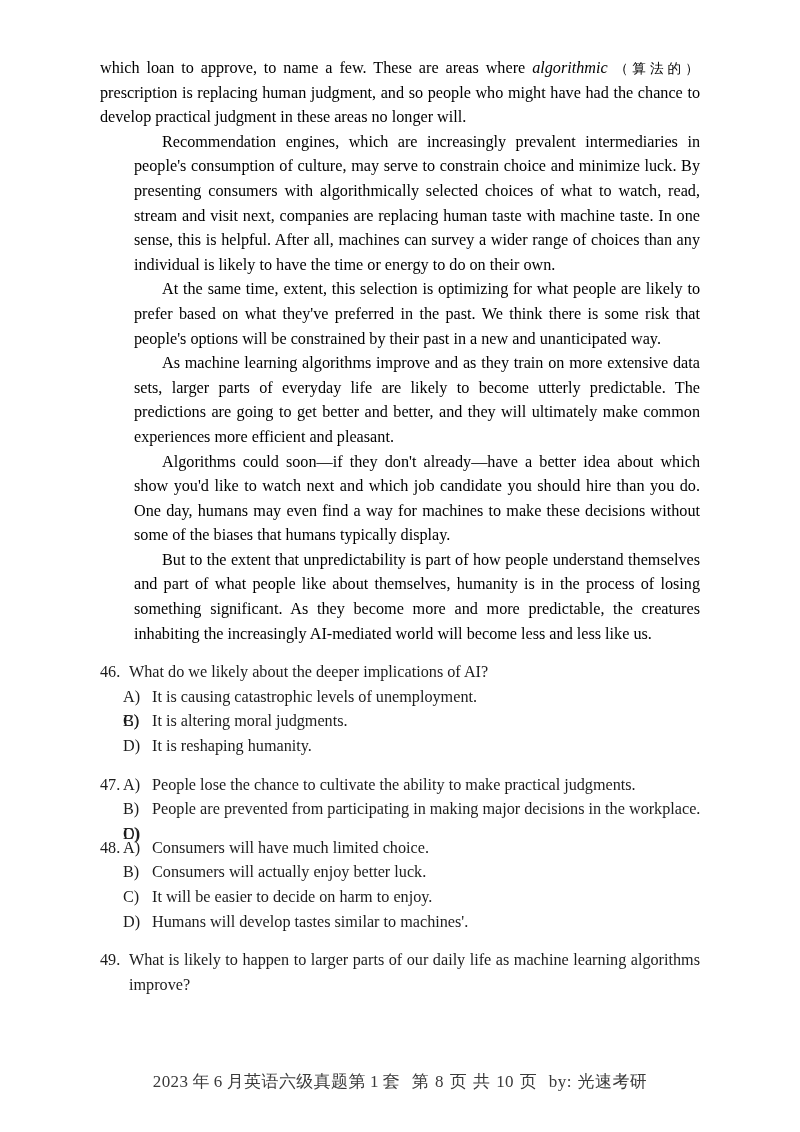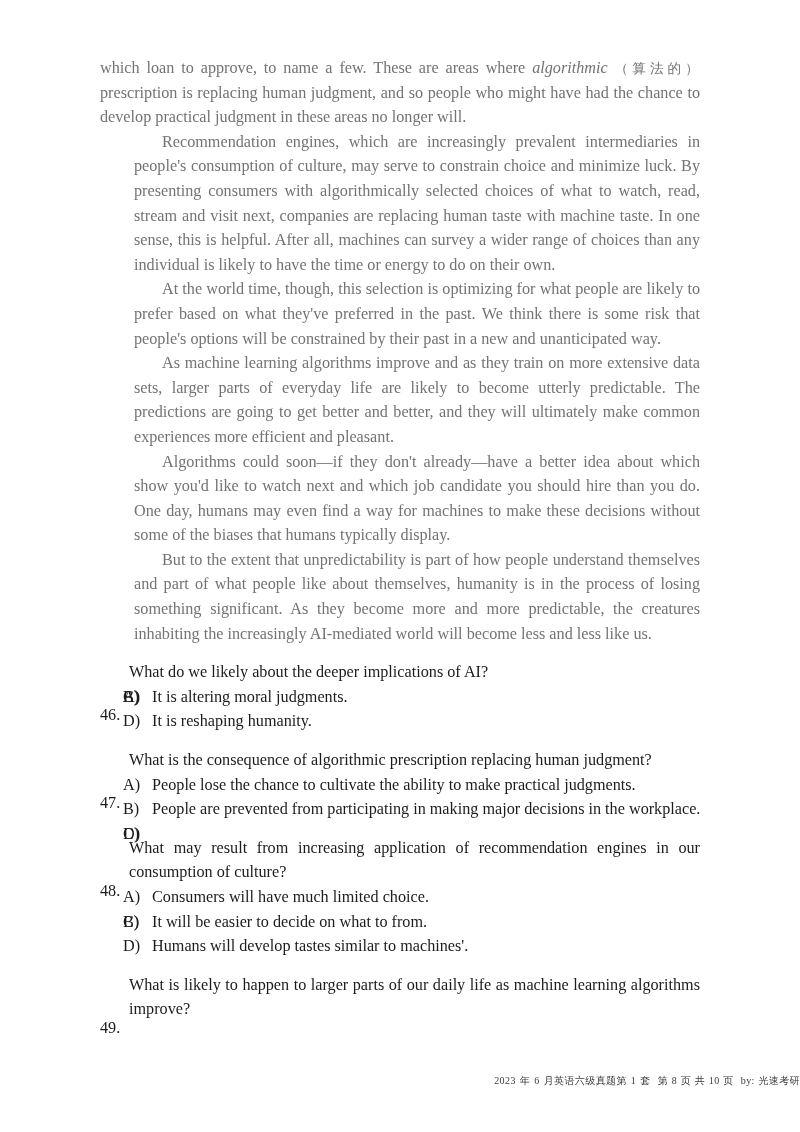--- a/index.html
+++ b/index.html
@@ -29,21 +29,21 @@
     width: 600px;
   }
   
   .para {
     margin: 0 0 0 0;
     font-size: 16.2px;
     line-height: 24.6px;
     text-align: justify;
     text-justify: inter-word;
     text-indent: 0;
-    color: #737373;
+    color: #000000;
     hyphens: none;
   }
   .para.indent {
     text-indent: 28px;
     margin-left: 34px;
   }
   .para i {
     font-style: italic;
   }
   .cn {
@@ -65,21 +65,20 @@
     text-align: justify;
     text-justify: inter-word;
   }
   .qnum {
     position: absolute;
     left: 0;
     top: 0;
     width: 27px;
     text-align: left;
     white-space: nowrap;
-    margin-top: 43px;
   }
   .qstem.single {
     text-align: left;
   }
   .opt {
     display: block;
     position: relative;
     padding-left: 52px;
     text-align: left;
     white-space: nowrap;
@@ -89,22 +88,22 @@
     left: 23px;
     top: 0;
     white-space: nowrap;
   }
   
   .footer {
     position: absolute;
     left: 0;
     top: 1072px;
     width: 800px;
-    text-align: right;
-    font-size: 10px;
+    text-align: center;
+    font-size: 17px;
     line-height: 18px;
     color: #3a3a3a;
     font-family: "DejaVu Sans", "Liberation Sans", sans-serif;
     letter-spacing: 0.4px;
   }
   .footer .fnum {
     font-family: "Liberation Serif", "DejaVu Serif", serif;
   }
   .sp { display: inline-block; width: 4px; }
 </style>
@@ -116,78 +115,78 @@
   <div class="content">
 
     <div>
 
       <p class="para">
         <span>which loan to approve, to name a few. These are areas where </span><i>algorithmic</i><span> </span><span class="cn">（算法的）</span><span> prescription is replacing human judgment, and so people who might have had the chance to develop practical judgment in these areas no longer will.</span>
       </p>
 
       <p class="para indent">Recommendation engines, which are increasingly prevalent intermediaries in people's consumption of culture, may serve to constrain choice and minimize luck. By presenting consumers with algorithmically selected choices of what to watch, read, stream and visit next, companies are replacing human taste with machine taste. In one sense, this is helpful. After all, machines can survey a wider range of choices than any individual is likely to have the time or energy to do on their own.</p>
 
-      <p class="para indent">At the world time, though, this selection is optimizing for what people are likely to prefer based on what they've preferred in the past. We think there is some risk that people's options will be constrained by their past in a new and unanticipated way.</p>
+      <p class="para indent">At the same time, extent, this selection is optimizing for what people are likely to prefer based on what they've preferred in the past. We think there is some risk that people's options will be constrained by their past in a new and unanticipated way.</p>
 
       <p class="para indent">As machine learning algorithms improve and as they train on more extensive data sets, larger parts of everyday life are likely to become utterly predictable. The predictions are going to get better and better, and they will ultimately make common experiences more efficient and pleasant.</p>
 
       <p class="para indent">Algorithms could soon—if they don't already—have a better idea about which show you'd like to watch next and which job candidate you should hire than you do. One day, humans may even find a way for machines to make these decisions without some of the biases that humans typically display.</p>
 
       <p class="para indent">But to the extent that unpredictability is part of how people understand themselves and part of what people like about themselves, humanity is in the process of losing something significant. As they become more and more predictable, the creatures inhabiting the increasingly AI-mediated world will become less and less like us.</p>
 
     </div>
 
     <div class="qblock">
       <div class="qstem single">
         <span class="qnum">46.</span><span>What do we likely about the deeper implications of AI?</span>
       </div>
       <div class="opt">
-        <span class="optlabel">A)</span>
+        <span class="optlabel">A)</span><span>It is causing catastrophic levels of unemployment.</span>
       </div>
       <div class="opt">
         <span class="optlabel">B)</span>
       </div>
       <div class="opt">
         <span class="optlabel">C)</span><span>It is altering moral judgments.</span>
       </div>
       <div class="opt">
         <span class="optlabel">D)</span><span>It is reshaping humanity.</span>
       </div>
     </div>
 
     <div class="qblock">
       <div class="qstem single">
-        <span class="qnum">47.</span><span>What is the consequence of algorithmic prescription replacing human judgment?</span>
+        <span class="qnum">47.</span>
       </div>
       <div class="opt">
         <span class="optlabel">A)</span><span>People lose the chance to cultivate the ability to make practical judgments.</span>
       </div>
       <div class="opt">
         <span class="optlabel">B)</span><span>People are prevented from participating in making major decisions in the workplace.</span>
       </div>
       <div class="opt">
         <span class="optlabel">C)</span>
       </div>
       <div class="opt">
         <span class="optlabel">D)</span>
       </div>
     </div>
 
     <div class="qblock">
       <div class="qstem">
-        <span class="qnum">48.</span><span>What may result from increasing application of recommendation engines in our consumption of culture?</span>
+        <span class="qnum">48.</span>
       </div>
       <div class="opt">
         <span class="optlabel">A)</span><span>Consumers will have much limited choice.</span>
       </div>
       <div class="opt">
-        <span class="optlabel">B)</span>
-      </div>
-      <div class="opt">
-        <span class="optlabel">C)</span><span>It will be easier to decide on what to from.</span>
+        <span class="optlabel">B)</span><span>Consumers will actually enjoy better luck.</span>
+      </div>
+      <div class="opt">
+        <span class="optlabel">C)</span><span>It will be easier to decide on harm to enjoy.</span>
       </div>
       <div class="opt">
         <span class="optlabel">D)</span><span>Humans will develop tastes similar to machines'.</span>
       </div>
     </div>
 
     <div class="qblock">
       <div class="qstem">
         <span class="qnum">49.</span><span>What is likely to happen to larger parts of our daily life as machine learning algorithms improve?</span>
       </div>

